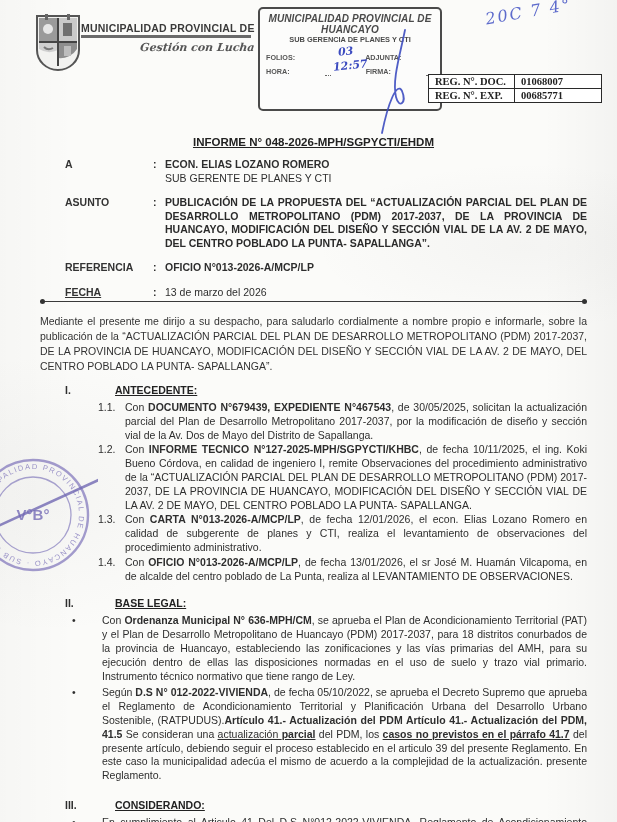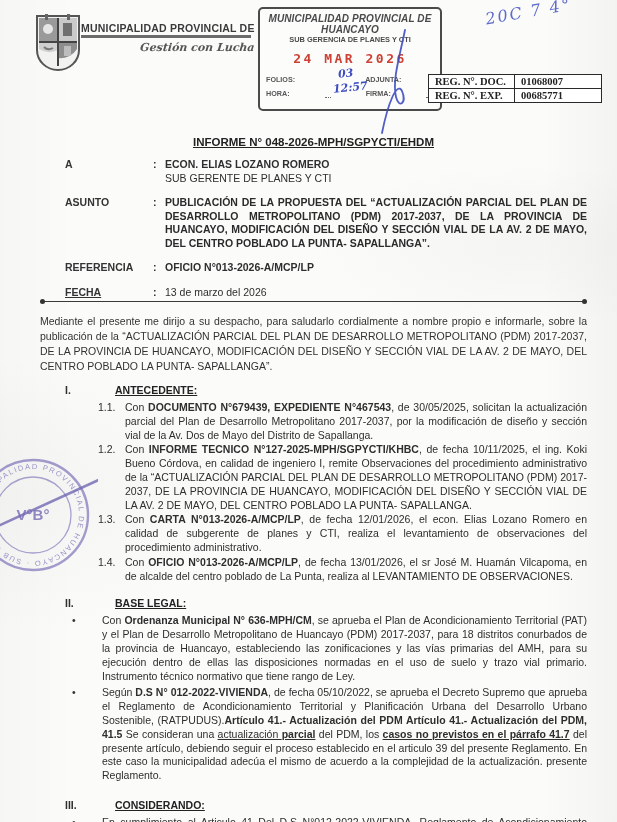--- a/index.html
+++ b/index.html
@@ -108,21 +108,20 @@
     <div class="org-text">
       <div class="org-small">MUNICIPALIDAD PROVINCIAL DE</div>
       <div class="org-rule"></div>
       <div class="slogan">Gestión con Lucha</div>
     </div>
   </div>
 
   <div class="mesa-stamp">
     <div class="mesa-l1">MUNICIPALIDAD PROVINCIAL DE HUANCAYO</div>
     <div class="mesa-l2">SUB GERENCIA DE PLANES Y CTI</div>
-    <div class="mesa-date">24 MAR 2026</div>
     <div class="mesa-row">
       <span>FOLIOS:</span>
       <span class="leader">
         <span class="hand">03</span>
       </span>
       <span>ADJUNTA:</span>
       <span class="leader"></span>
     </div>
     <div class="mesa-row second">
       <span>HORA:</span>

